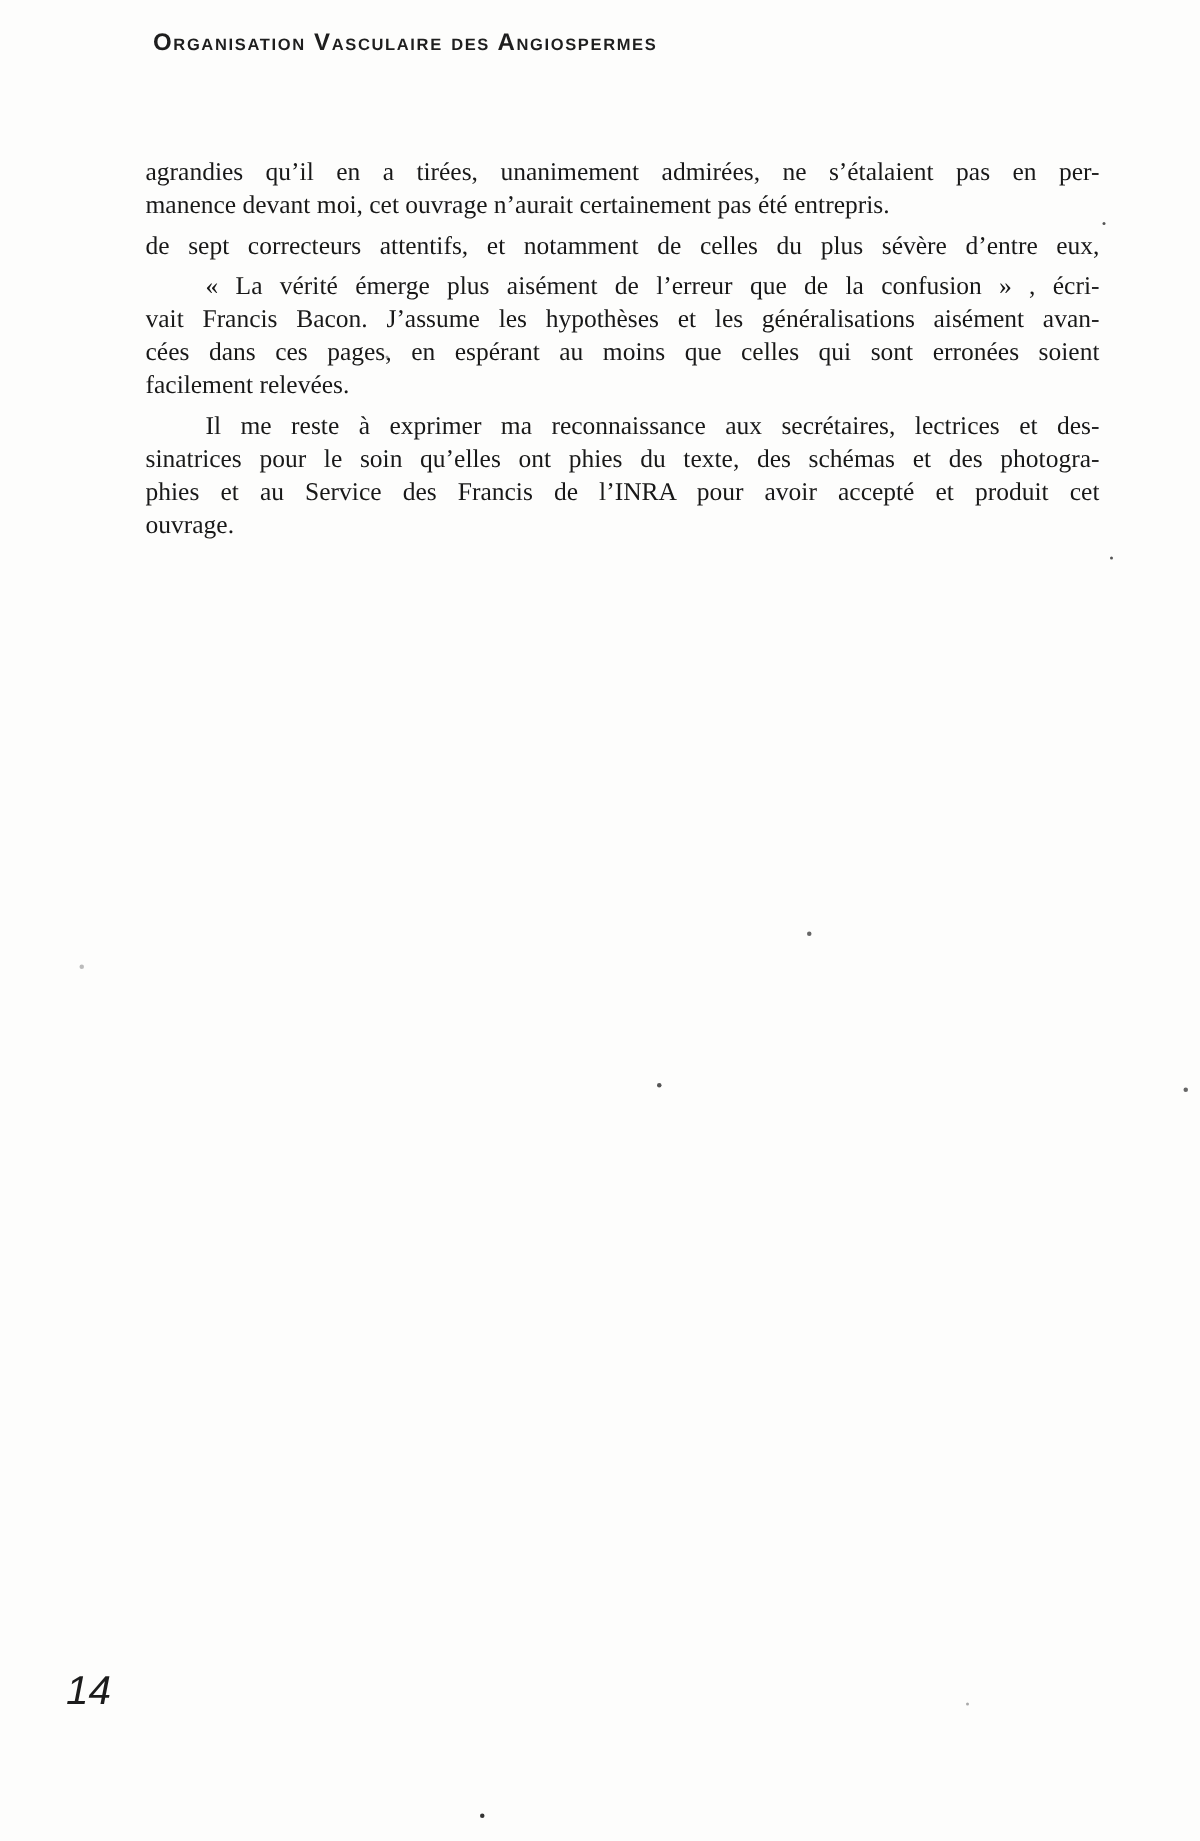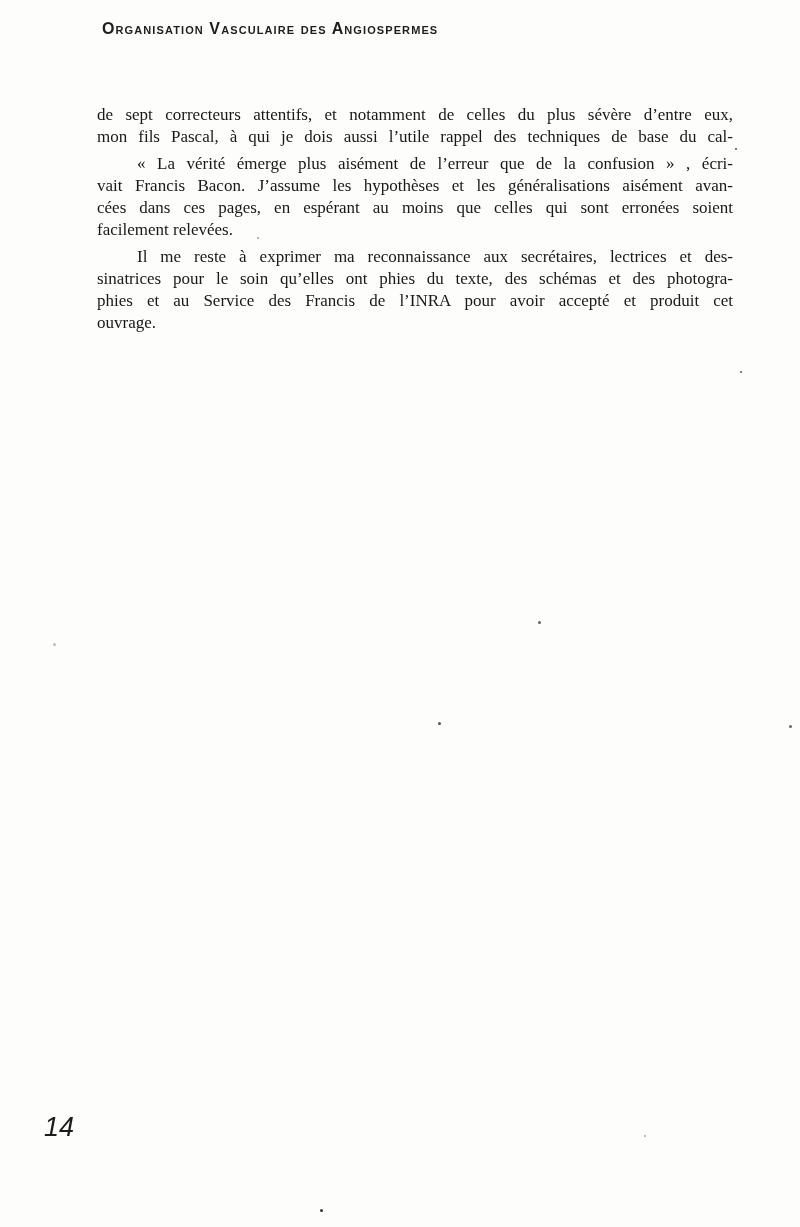--- a/index.html
+++ b/index.html
@@ -68,22 +68,25 @@
     border-radius: 50%;
   }
 </style>
 </head>
 <body>
 
 <div class="running-header">Organisation Vasculaire des Angiospermes</div>
 
 <div class="text-block" id="text-block">
     <div class="paragraph">
+      <div class="line justify">agrandies qu’il en a tirées, unanimement admirées, ne s’étalaient pas en per-</div>
+      <div class="line lastline">manence devant moi, cet ouvrage n’aurait certainement pas été entrepris.</div>
+    </div>
+    <div class="paragraph">
       <div class="line justify">de sept correcteurs attentifs, et notamment de celles du plus sévère d’entre eux,</div>
-      <div class="line justify">mon fils Pascal, à qui je dois aussi l’utile rappel des techniques de base du cal-</div>
     </div>
     <div class="paragraph">
       <div class="line justify indent">« La vérité émerge plus aisément de l’erreur que de la confusion » , écri-</div>
       <div class="line justify">vait Francis Bacon. J’assume les hypothèses et les généralisations aisément avan-</div>
       <div class="line justify">cées dans ces pages, en espérant au moins que celles qui sont erronées soient</div>
       <div class="line lastline">facilement relevées.</div>
     </div>
     <div class="paragraph">
       <div class="line justify indent">Il me reste à exprimer ma reconnaissance aux secrétaires, lectrices et des-</div>
       <div class="line justify">sinatrices pour le soin qu’elles ont phies du texte, des schémas et des photogra-</div>

